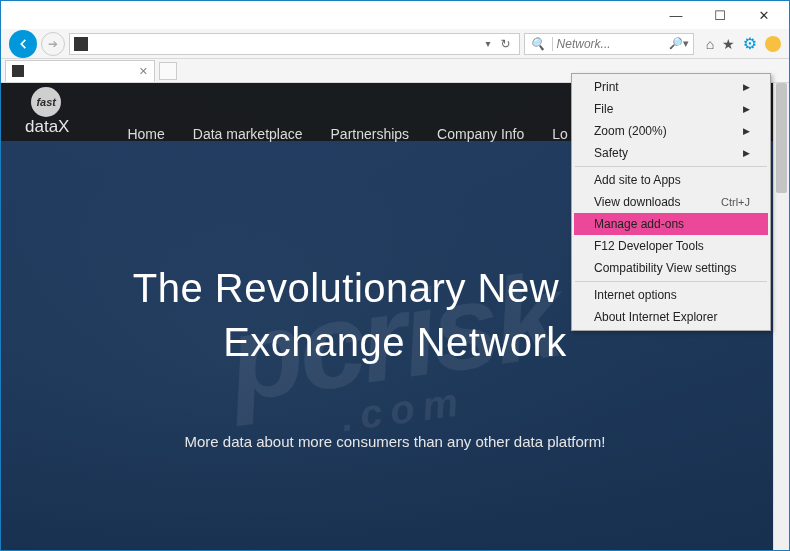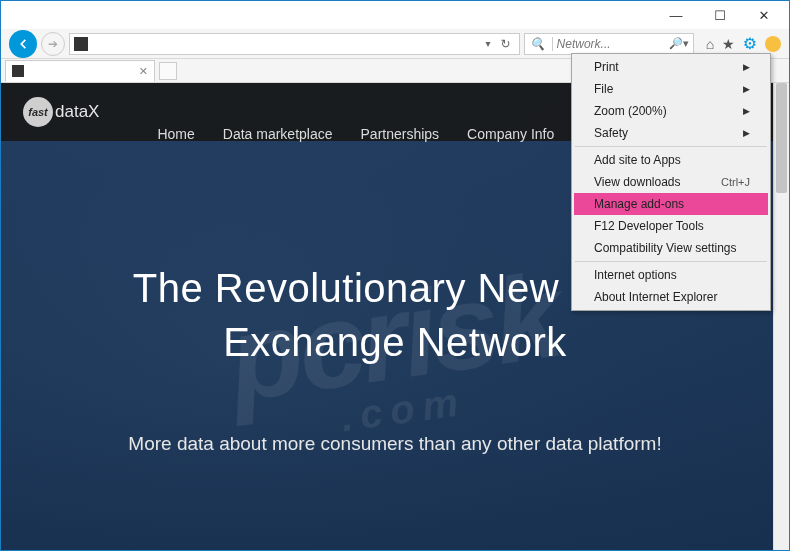--- a/index.html
+++ b/index.html
@@ -36,36 +36,36 @@
 
     
     .content { position: relative; height: 467px; overflow: hidden; }
 
     
     .page-bg { position: absolute; inset: 0; background: linear-gradient(rgba(30,60,100,0.78), rgba(20,45,80,0.84)), radial-gradient(ellipse at 30% 60%, #486d96 0%, #2a4a72 50%, #1a3558 100%); filter: saturate(0.9); }
     .watermark { position: absolute; top: 50%; left: 50%; transform: translate(-50%, -30%) rotate(-8deg); font-size: 120px; font-family: Arial, sans-serif; font-style: italic; font-weight: bold; color: rgba(255,255,255,0.08); letter-spacing: -4px; white-space: nowrap; pointer-events: none; }
     .watermark-sub { display: block; font-size: 40px; letter-spacing: 8px; text-align: center; margin-top: -18px; }
 
     .navbar { position: relative; height: 58px; background: rgba(25,25,25,0.92); display: flex; align-items: center; padding: 0 22px; gap: 30px; color: #dcdcdc; font-size: 14px; }
-    .logo { display: flex; align-items: center; gap: 0; }
+    .logo { display: flex; align-items: center; gap: 0; flex-direction: column; }
     .logo-circ { width: 30px; height: 30px; border-radius: 50%; background: #cfcfcf; color: #2b2b2b; display: flex; align-items: center; justify-content: center; font-size: 11px; font-weight: bold; font-style: italic; }
     .logo-text { font-size: 17px; color: #e6e6e6; font-weight: 300; margin-left: 2px; }
     .navlinks { display: flex; gap: 28px; margin-left: 28px; margin-top: 44px; }
     .navlinks span { white-space: nowrap; }
 
     .hero { position: relative; text-align: center; padding-top: 120px; color: #fff; }
     .hero h1 { font-size: 40px; font-weight: 300; line-height: 1.35; letter-spacing: 0.5px; }
-    .tagline { margin-top: 64px; font-size: 19px; color: #e6e6e6; font-weight: 300; }
+    .tagline { margin-top: 64px; font-size: 15px; color: #e6e6e6; font-weight: 300; }
 
     
     .scrollbar { position: absolute; top: 82px; right: 0; width: 16px; bottom: 0; background: #f0f0f0; border-left: 1px solid #ddd; }
     .scroll-thumb { position: absolute; top: 0; left: 2px; right: 2px; height: 110px; background: #c4c4c4; border-radius: 2px; }
 
     
-    .gear-menu { position: absolute; top: 52px; right: 18px; width: 200px; background: #f0f0f0; border: 1px solid #a6a6a6; box-shadow: 2px 2px 4px rgba(0,0,0,0.25); font-size: 12px; color: #222; z-index: 50; padding: 2px; }
+    .gear-menu { position: absolute; top: 72px; right: 18px; width: 200px; background: #f0f0f0; border: 1px solid #a6a6a6; box-shadow: 2px 2px 4px rgba(0,0,0,0.25); font-size: 12px; color: #222; z-index: 50; padding: 2px; }
     .gm-item { display: flex; align-items: center; justify-content: space-between; height: 22px; padding: 0 18px 0 20px; white-space: nowrap; }
     .gm-item .arr { color: #333; font-size: 9px; }
     .gm-item .sc { color: #555; font-size: 11px; }
     .gm-item.highlight { background: #ec4899; align-items: center; }
     .gm-sep { height: 1px; background: #d0d0d0; margin: 2px 1px; }
   </style>
 </head>
 <body>
 
 <div class="titlebar">

